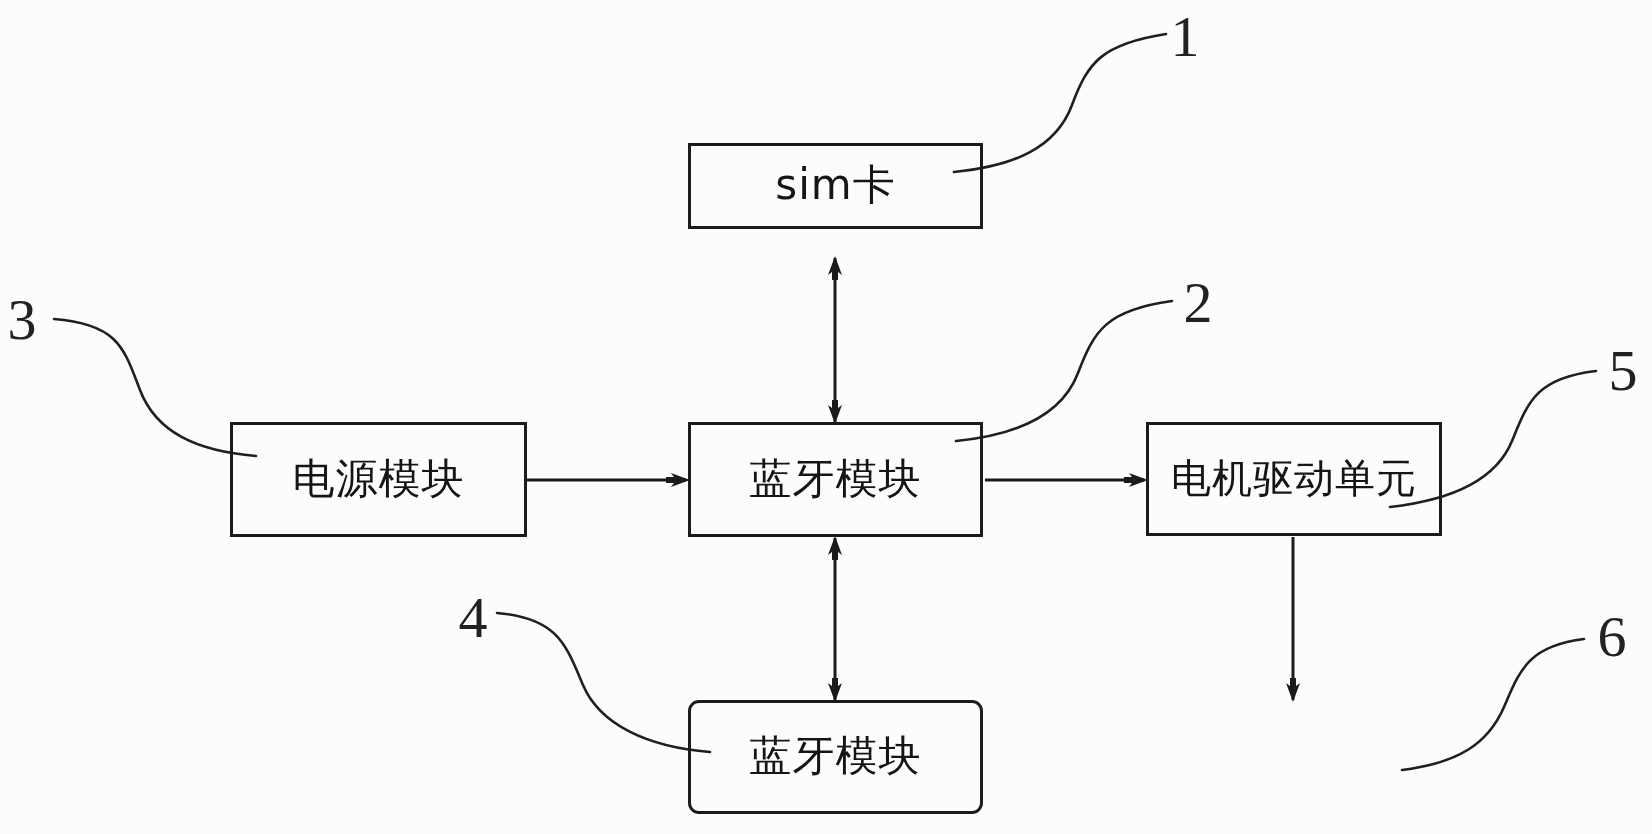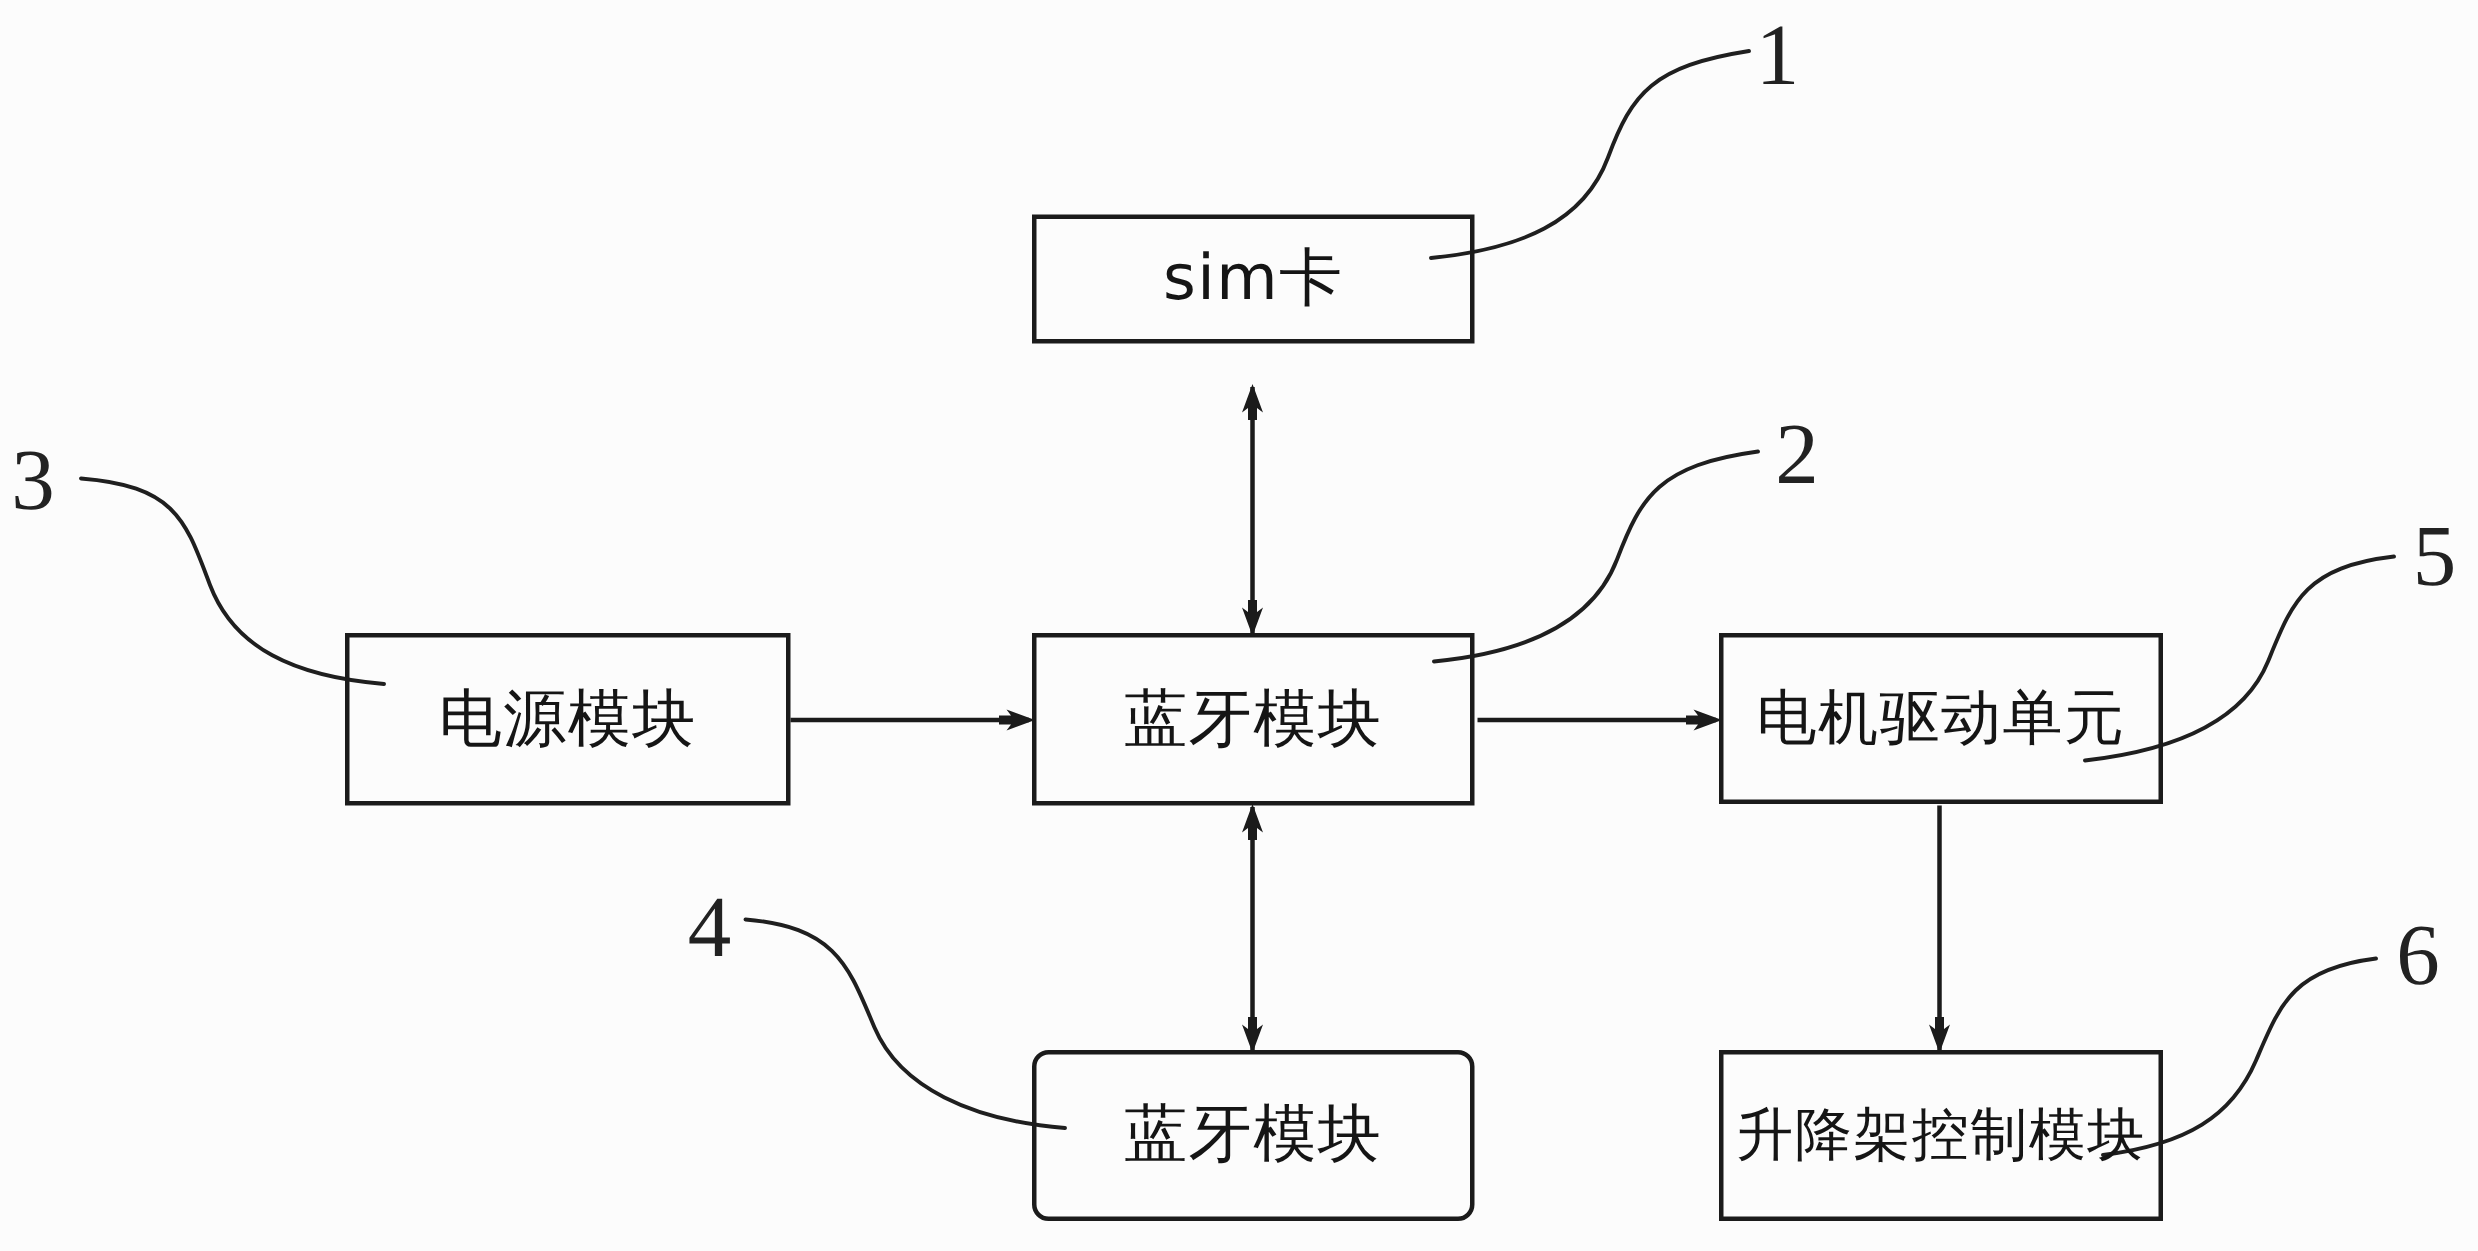--- a/index.html
+++ b/index.html
@@ -108,23 +108,20 @@
   </div>
   <div class="node" id="node-power">
     <span>电源模块</span>
   </div>
   <div class="node" id="node-bluetooth">
     <span>蓝牙模块</span>
   </div>
   <div class="node" id="node-motor">
     <span>电机驱动单元</span>
   </div>
-  <div class="node" id="node-lift">
-    <span>升降架控制模块</span>
-  </div>
 
   <div class="ref" id="ref-1">1</div>
   <div class="ref" id="ref-2">2</div>
   <div class="ref" id="ref-3">3</div>
   <div class="ref" id="ref-4">4</div>
   <div class="ref" id="ref-5">5</div>
   <div class="ref" id="ref-6">6</div>
 
 </div>
 

